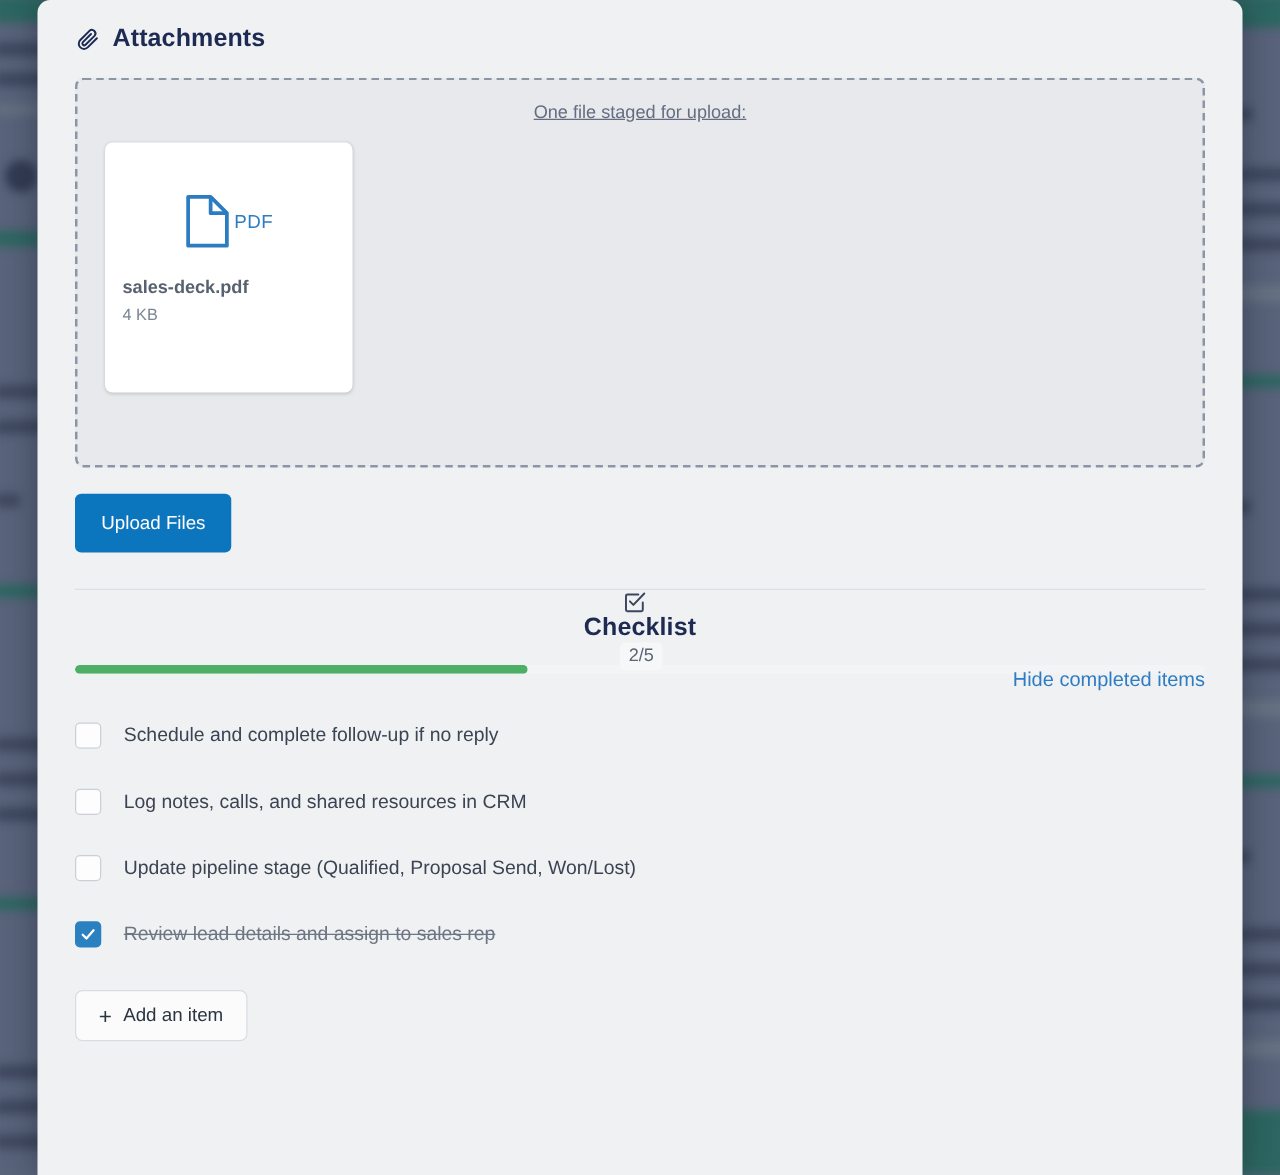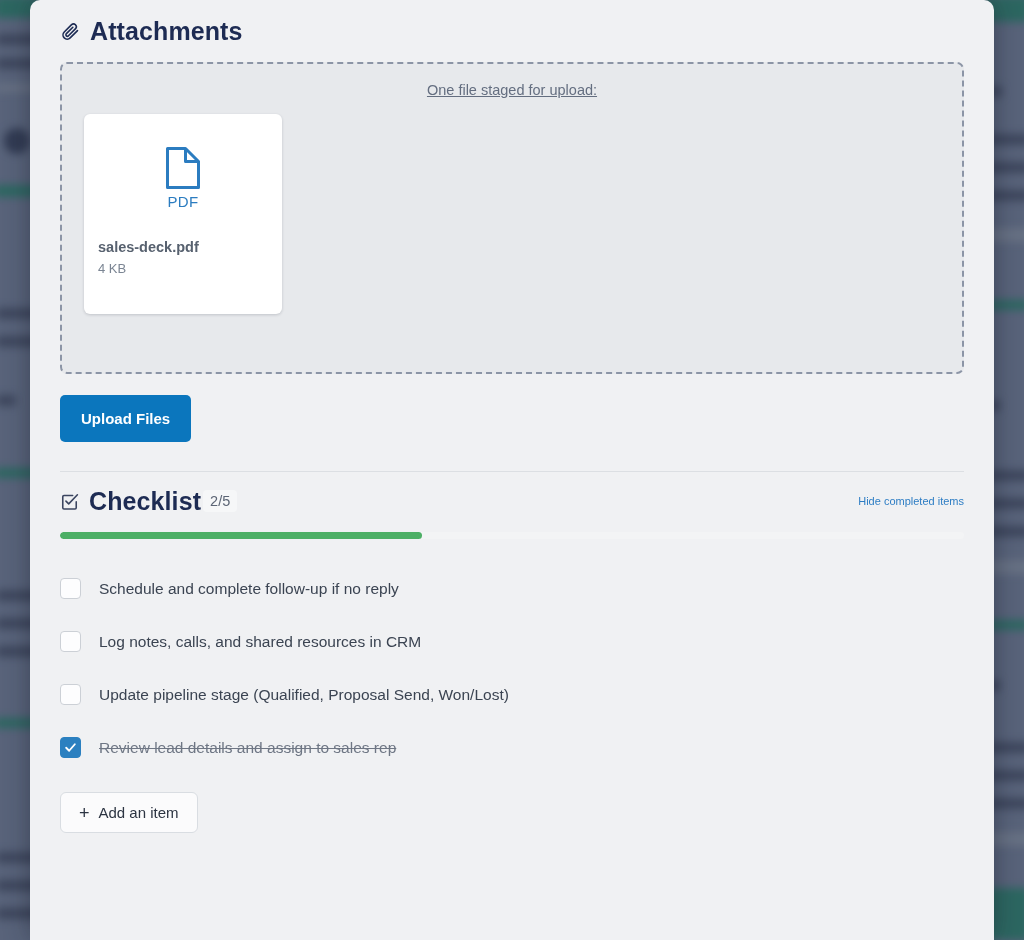--- a/index.html
+++ b/index.html
@@ -49,21 +49,21 @@
     padding: 0 30px;
     overflow: hidden;
   }
 
   
   .section-head {
     display: flex; align-items: center; gap: 10px;
     height: 62px;
   }
   .section-title {
-    font-size: 25px; font-weight: bold; color: #1d2b53;
+    font-size: 20px; font-weight: bold; color: #1d2b53;
     letter-spacing: .1px;
   }
   .icon { display: inline-flex; align-items: center; justify-content: center; }
 
   
   .dropzone {
     border: 2px dashed #8c95a6;
     border-radius: 7px;
     background: #e7e9ec;
     height: 312px;
@@ -79,69 +79,70 @@
   .file-card {
     position: absolute; left: 22px; top: 50px;
     width: 198px; height: 200px;
     background: #fff;
     border-radius: 6px;
     box-shadow: 0 1px 3px rgba(20,28,44,.18);
     padding: 14px;
   }
   .file-thumb {
     height: 86px;
-    display: flex; flex-direction: column;
+    display: flex; flex-direction: row;
     align-items: center; justify-content: center;
     gap: 2px;
     margin-top: 6px;
   }
   .file-ext {
     font-size: 15px; color: #2b7cc0; letter-spacing: .4px;
   }
   .file-name {
-    margin-top: 19px;
+    margin-top: 2px;
     font-size: 14.5px; font-weight: bold; color: #57616f;
   }
   .file-size {
     margin-top: 6px;
     font-size: 13px; color: #7b8593;
   }
 
   
   .btn-primary {
     margin-top: 21px;
     display: inline-flex; align-items: center; justify-content: center;
     height: 47px; padding: 0 21px;
     background: #0b76bd;
     color: #fff;
-    font-size: 15px; font-weight: bold;
+    font-size: 15px; font-weight: normal;
     border: none; border-radius: 5px;
     cursor: pointer;
   }
 
   .divider {
     height: 1px; background: #dcdfe3;
     margin: 29px 0 0 0;
   }
 
   
   .checklist-head {
     display: flex; align-items: center;
     height: 58px;
+    flex-direction: column;
   }
   .count-badge {
     margin-left: 2px;
     font-size: 14.5px; color: #5c6575;
     background: #f6f7f8;
     border-radius: 4px;
     padding: 3px 7px;
   }
   .hide-link {
     margin-left: auto;
-    font-size: 11px; color: #2d7dc4;
+    font-size: 16px; color: #2d7dc4;
     cursor: pointer;
   }
   .progress-track {
     height: 7px; border-radius: 4px;
     background: #f3f4f5;
     overflow: hidden;
     margin-top: 2px;
   }
   .progress-fill {
     height: 100%; border-radius: 4px;

